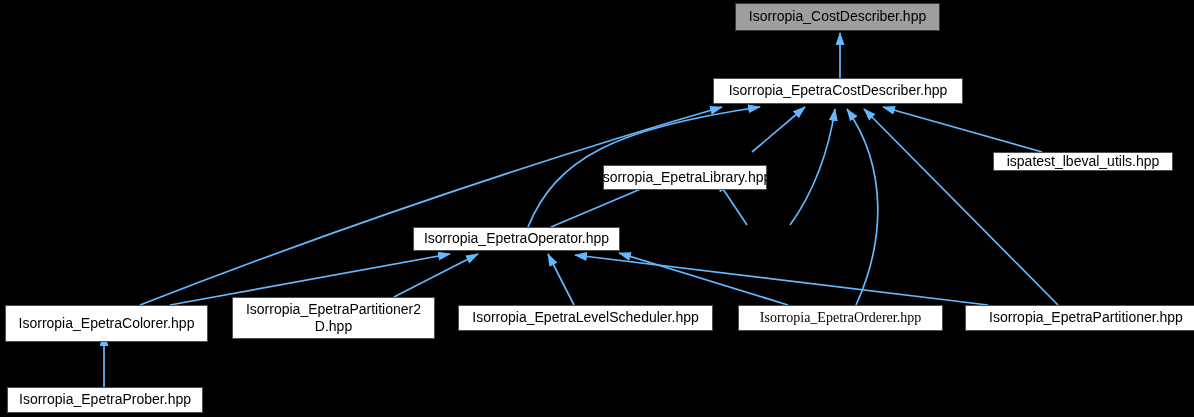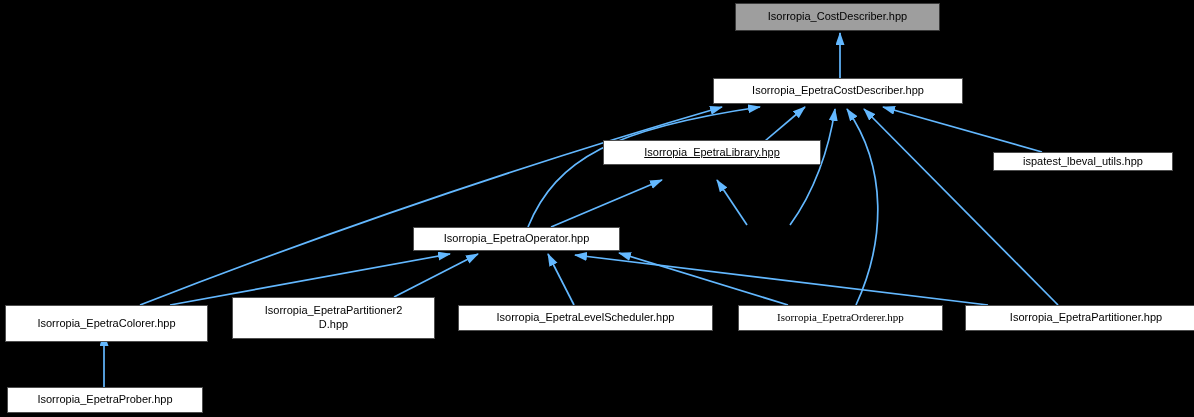--- a/index.html
+++ b/index.html
@@ -4,21 +4,21 @@
 <style>
   html,body{margin:0;padding:0;background:#000;}
   #graph{
     position:relative;width:1194px;height:417px;background:#000;
     overflow:hidden;font-family:"Liberation Sans",sans-serif;
   }
   #edges{position:absolute;left:0;top:0;width:1194px;height:417px;}
   .node{
     position:absolute;box-sizing:border-box;
     background:#fff;border:1px solid #4e4e4e;color:#000;
-    font-size:11px;line-height:1.25;
+    font-size:14px;line-height:1.25;
     display:flex;align-items:center;justify-content:center;
     text-align:center;white-space:pre-line;cursor:pointer;
   }
   .node.highlight{background:#9e9e9e;border-color:#3a3a3a;}
   .edge{fill:none;stroke-width:1.7px;}
 </style>
 </head>
 <body>
 
 <div id="graph">
@@ -40,21 +40,21 @@
       <path d="M747,225 L717,180" class="edge" stroke="#63B8FF" marker-end="url(#arrow)"></path>
       <path d="M170,305 L450,254" class="edge" stroke="#63B8FF" marker-end="url(#arrow)"></path>
       <path d="M394,297 L478,254" class="edge" stroke="#63B8FF" marker-end="url(#arrow)"></path>
       <path d="M574,305 L548,254" class="edge" stroke="#63B8FF" marker-end="url(#arrow)"></path>
       <path d="M788,305 L619,253" class="edge" stroke="#63B8FF" marker-end="url(#arrow)"></path>
       <path d="M988,305 L575,255" class="edge" stroke="#63B8FF" marker-end="url(#arrow)"></path>
       <path d="M104,387 L104,334" class="edge" stroke="#63B8FF" marker-end="url(#arrow)"></path>
     </svg>
 <div class="node highlight" style="left: 735px; top: 3px; width: 205px; height: 28px;">Isorropia_CostDescriber.hpp</div>
     <div class="node" style="left: 713px; top: 78px; width: 250px; height: 26px;">Isorropia_EpetraCostDescriber.hpp</div>
-    <div class="node" style="left: 603px; top: 140px; width: 218px; height: 25px; text-decoration: underline;">Isorropia_EpetraLibrary.hpp</div>
+    <div class="node" style="left: 603px; top: 165px; width: 164px; height: 25px;">Isorropia_EpetraLibrary.hpp</div>
     <div class="node" style="left: 993px; top: 152px; width: 180px; height: 19px;">ispatest_lbeval_utils.hpp</div>
     <div class="node" style="left: 413px; top: 227px; width: 207px; height: 24px;">Isorropia_EpetraOperator.hpp</div>
     <div class="node" style="left: 5px; top: 305px; width: 203px; height: 37px;">Isorropia_EpetraColorer.hpp</div>
     <div class="node" style="left: 232px; top: 297px; width: 203px; height: 42px;">Isorropia_EpetraPartitioner2
 D.hpp</div>
     <div class="node" style="left: 458px; top: 305px; width: 255px; height: 26px;">Isorropia_EpetraLevelScheduler.hpp</div>
     <div class="node" style="left: 738px; top: 305px; width: 205px; height: 26px; font-family: Liberation Serif, serif;">Isorropia_EpetraOrderer.hpp</div>
     <div class="node" style="left: 965px; top: 305px; width: 242px; height: 26px;">Isorropia_EpetraPartitioner.hpp</div>
     <div class="node" style="left: 7px; top: 387px; width: 196px; height: 26px;">Isorropia_EpetraProber.hpp</div>
   </div>

